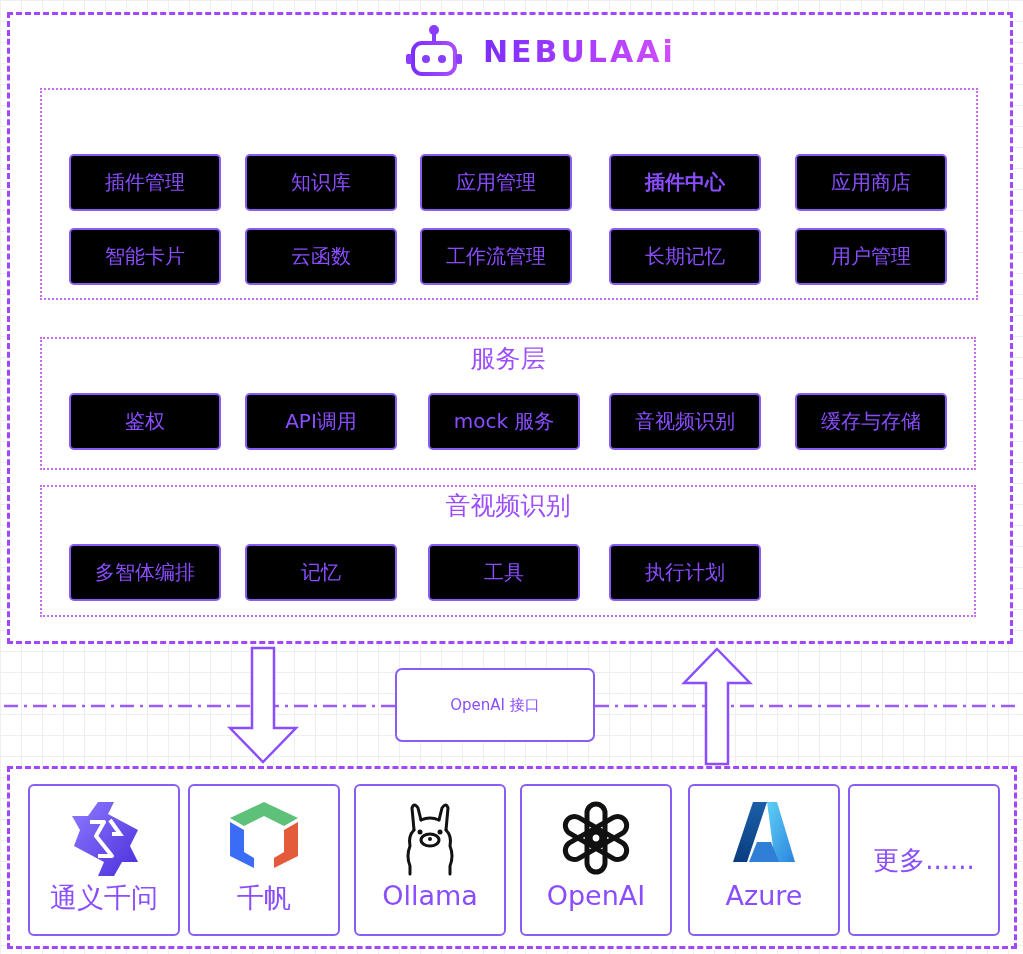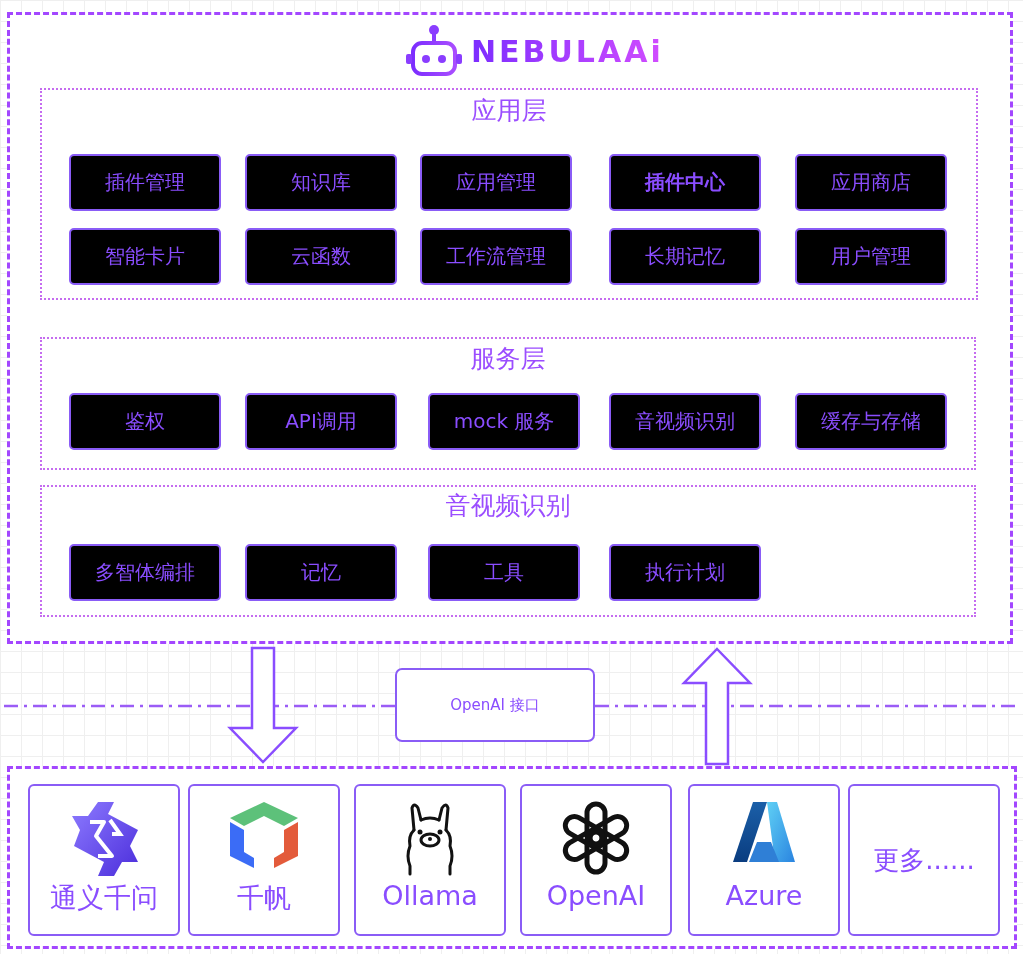--- a/index.html
+++ b/index.html
@@ -12,21 +12,21 @@
     background-size: 21px 21px;
     font-family: "DejaVu Sans", "Liberation Sans", sans-serif;
     color:#8a4dff;
   }
   .abs { position:absolute; box-sizing:border-box; }
   .outer-top {
     left:7px; top:12px; width:1006px; height:632px;
     border:3px dashed #a347ff; background:#ffffff;
   }
   .logo {
-    left:405px; top:24px; height:54px; display:flex; align-items:center; gap:8px;
+    left:405px; top:24px; height:54px; display:flex; align-items:center; gap:20px;
   }
   .logo-text {
     font-family:"DejaVu Sans", sans-serif; font-size:30px; letter-spacing:3px;
     font-weight:bold;
     background: linear-gradient(90deg,#7c2dff,#d24dff);
     -webkit-background-clip:text; background-clip:text; color:transparent;
   }
   .layer {
     border:2px dotted #c56cf0; background:#fff;
   }
@@ -79,21 +79,20 @@
     <rect x="8" y="19" width="42" height="31" rx="9" fill="none" stroke="url(#rg)" stroke-width="4"></rect>
     <rect x="1" y="30" width="6" height="10" rx="2" fill="#8a3dff"></rect>
     <rect x="51" y="30" width="6" height="10" rx="2" fill="#8a3dff"></rect>
     <circle cx="21" cy="35" r="4" fill="#8a3dff"></circle>
     <circle cx="37" cy="35" r="4" fill="#8a3dff"></circle>
   </svg>
   <span class="logo-text">NEBULAAi</span>
 </div>
 
 <div class="abs layer" style="left:40px;top:88px;width:938px;height:212px;">
-  <div class="layer-title" style="top:4px;">应用层</div>
   <div class="mod" style="left:27px;top:64px;">插件管理</div>
   <div class="mod" style="left:203px;top:64px;">知识库</div>
   <div class="mod" style="left:378px;top:64px;">应用管理</div>
   <div class="mod" style="left:567px;top:64px;font-weight:bold;">插件中心</div>
   <div class="mod" style="left:753px;top:64px;">应用商店</div>
   <div class="mod" style="left:27px;top:138px;">智能卡片</div>
   <div class="mod" style="left:203px;top:138px;">云函数</div>
   <div class="mod" style="left:378px;top:138px;">工作流管理</div>
   <div class="mod" style="left:567px;top:138px;text-align:right;">长期记忆</div>
   <div class="mod" style="left:753px;top:138px;">用户管理</div>

